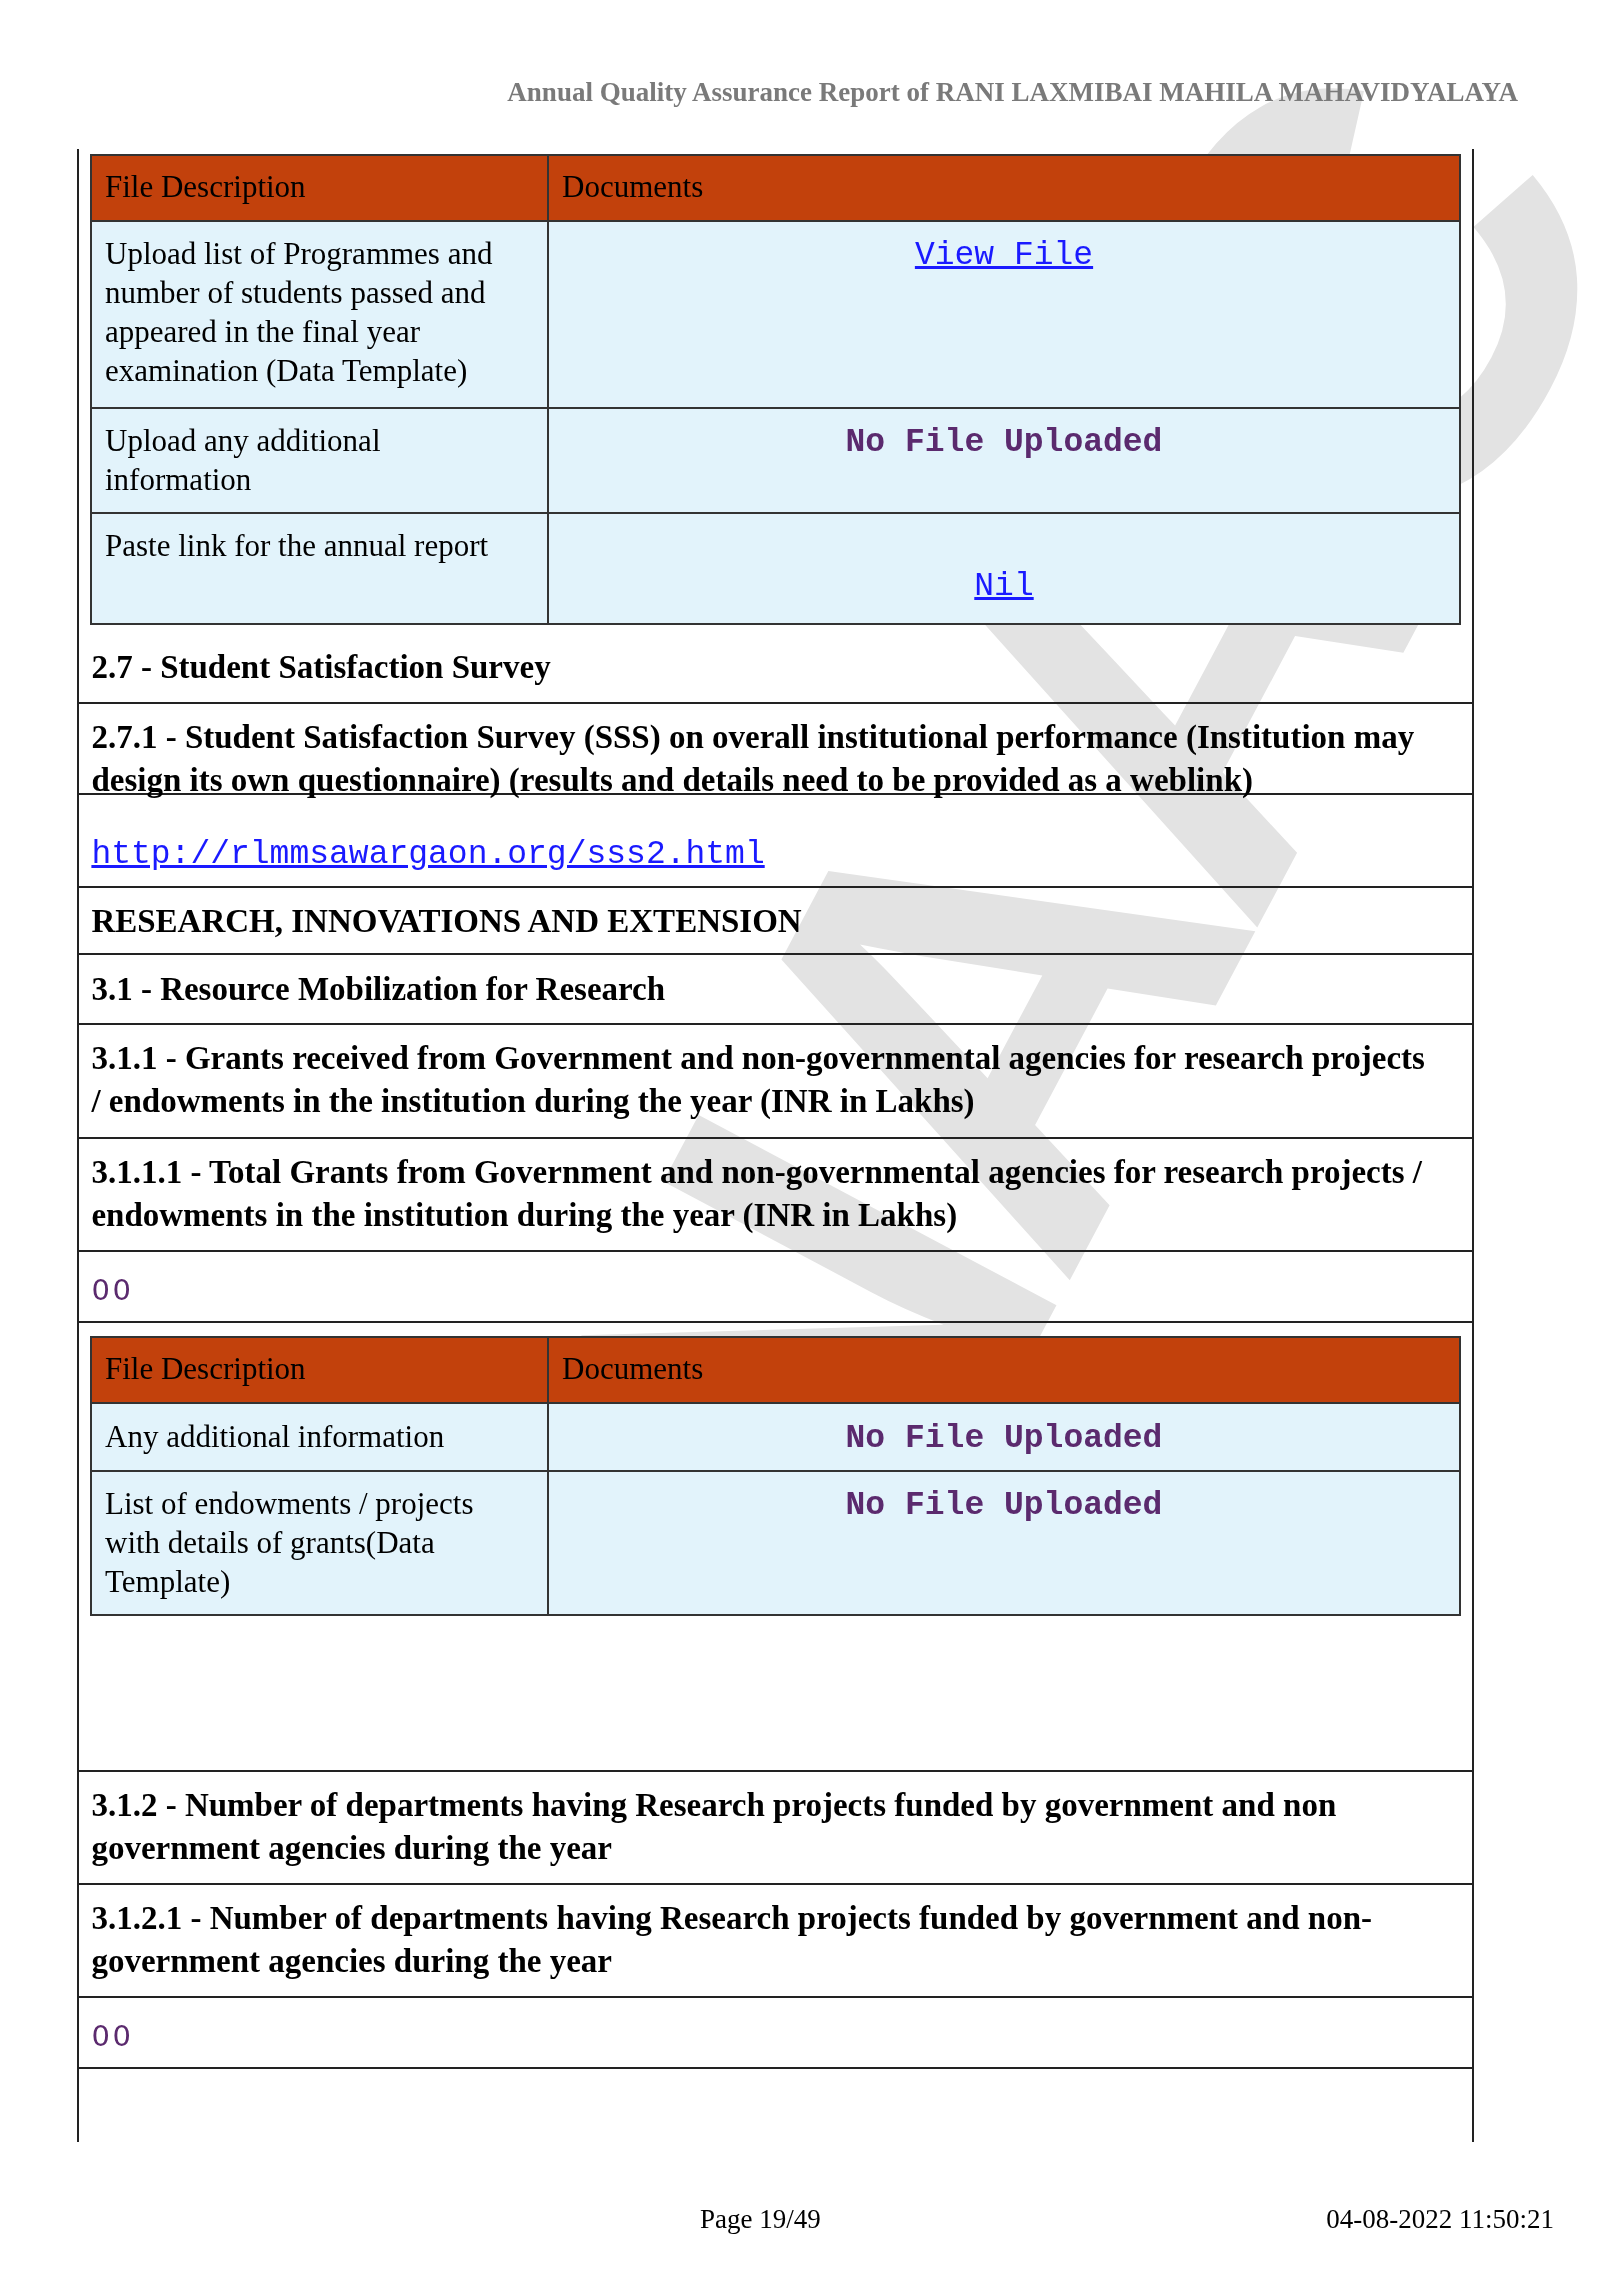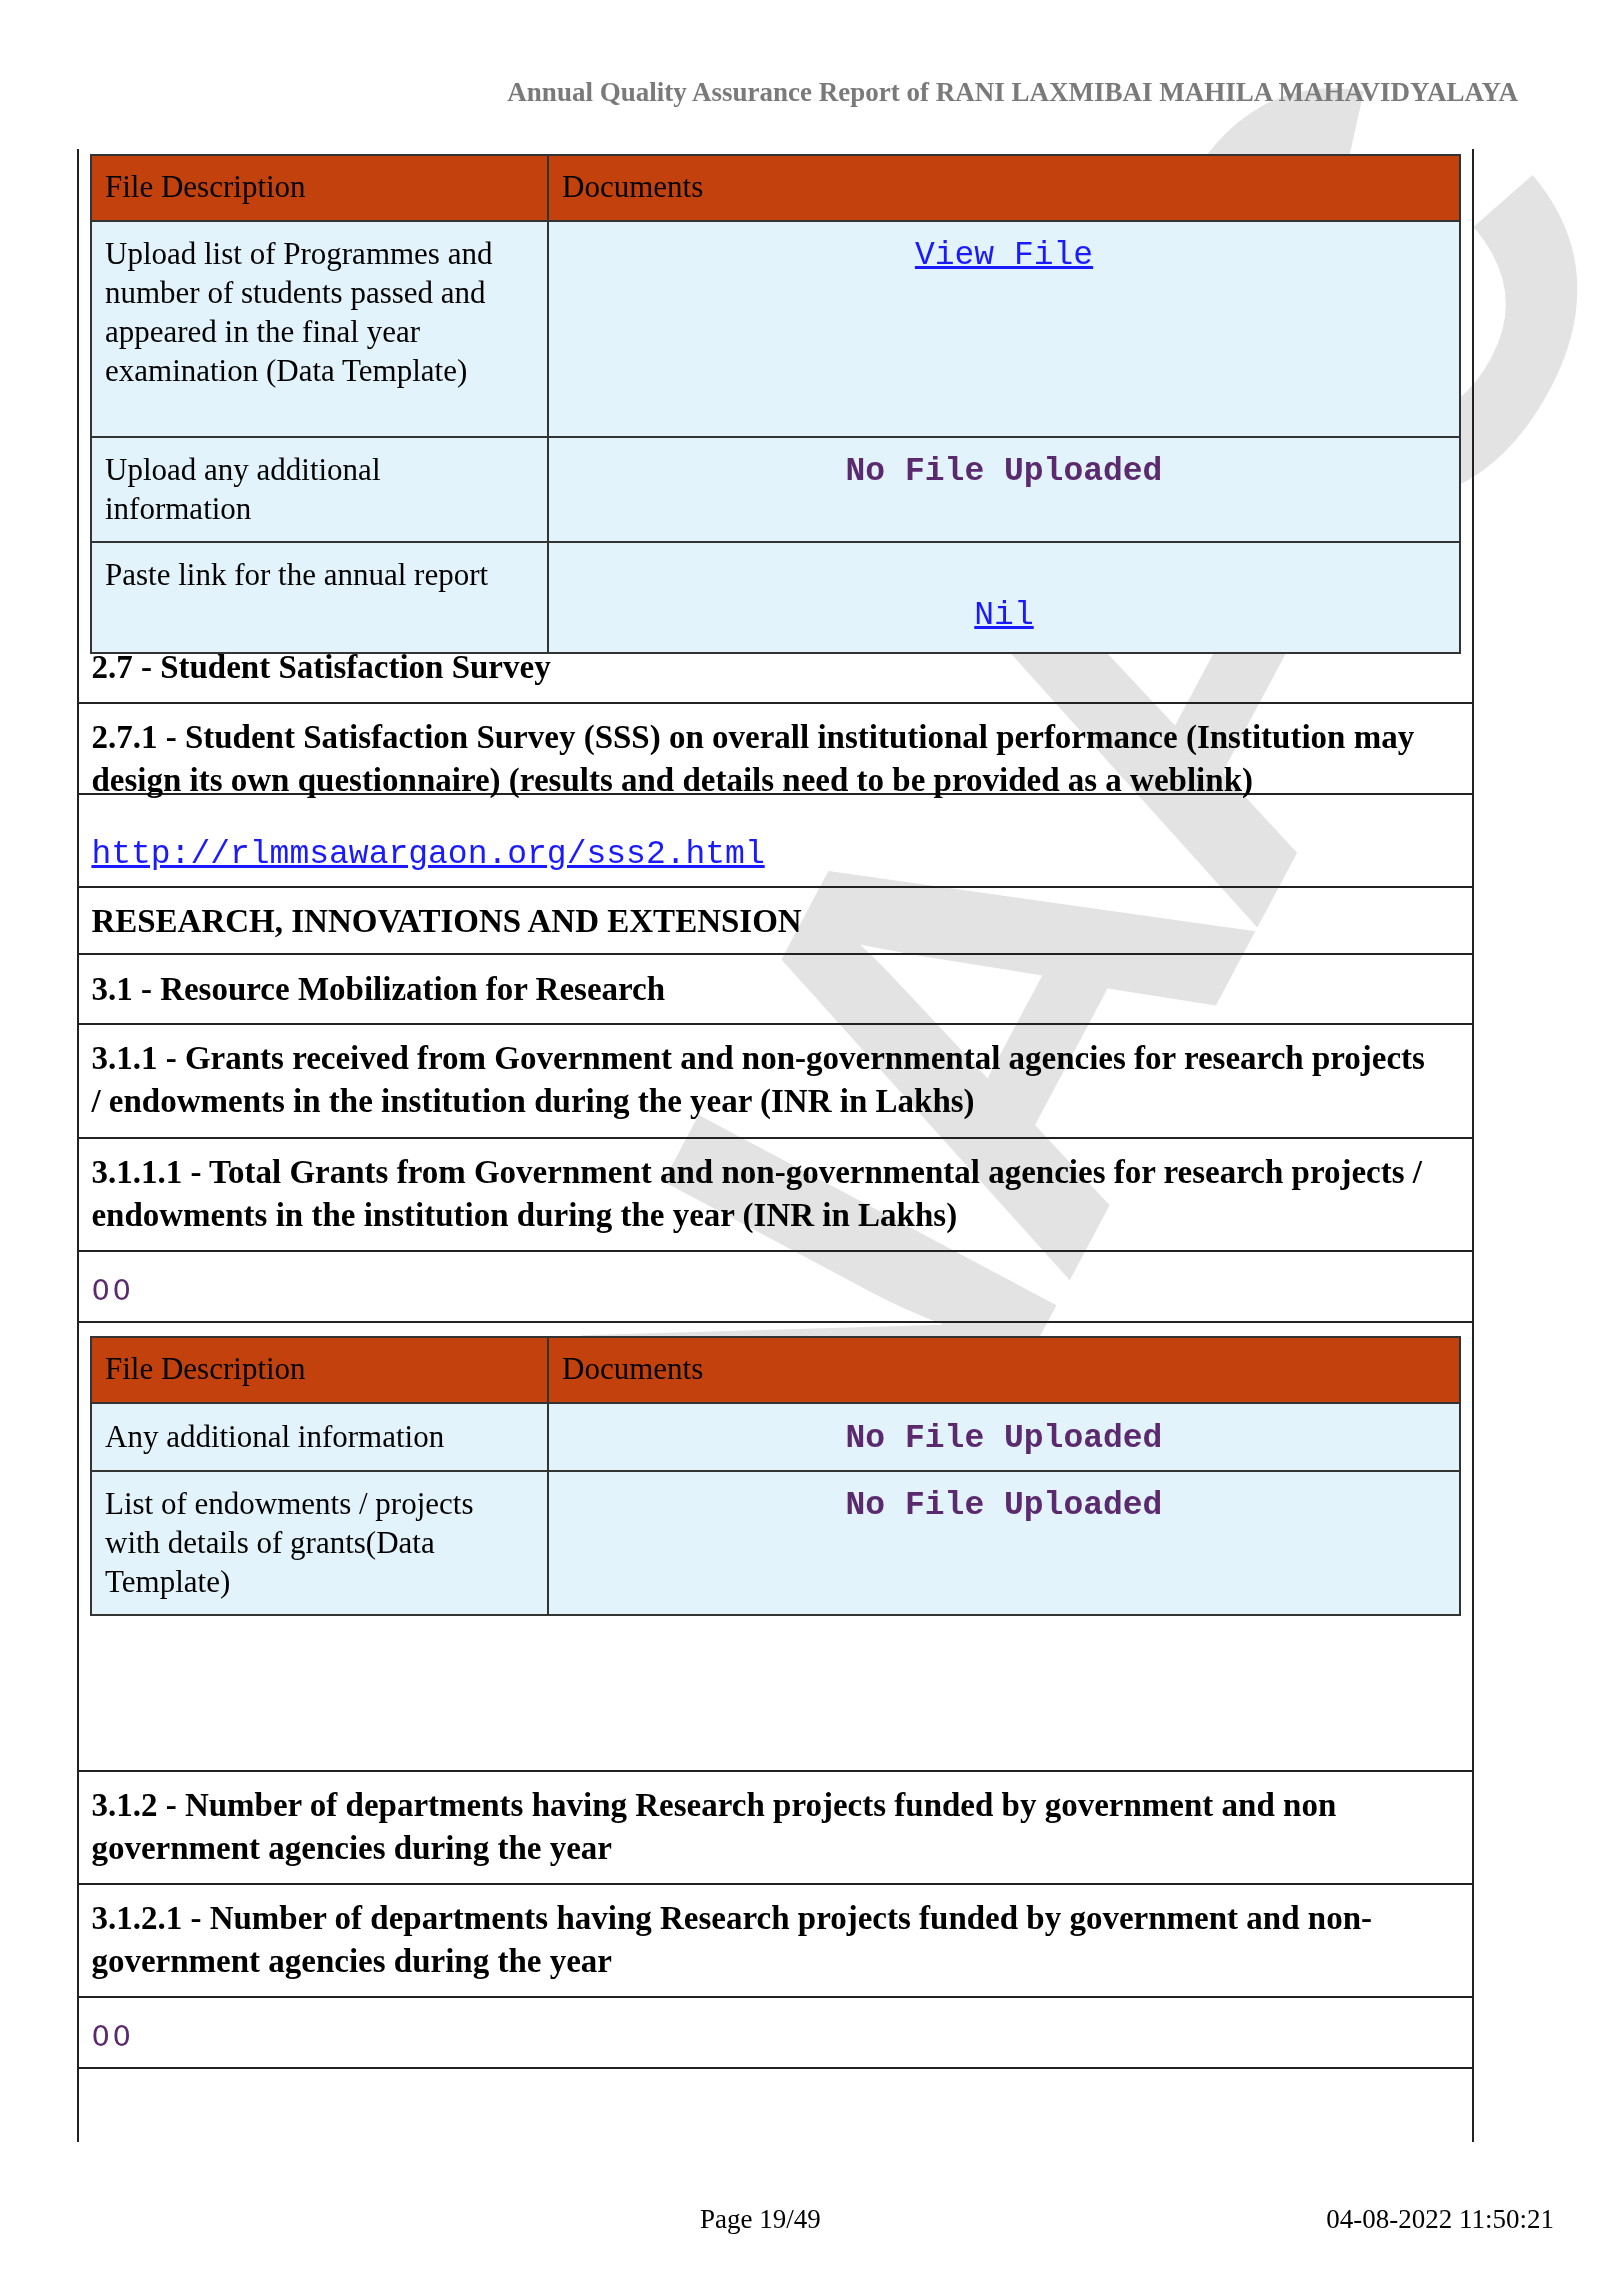--- a/index.html
+++ b/index.html
@@ -44,21 +44,21 @@
 <table class="files" style="top:154px;">
   <colgroup>
       <col class="c1">
       <col>
     </colgroup>
   <tbody>
       <tr style="height:66px;">
     <th>File Description</th>
     <th>Documents</th>
   </tr>
-  <tr style="height:216px;">
+  <tr style="height:187px;">
     <td>Upload list of Programmes and number of students passed and appeared in the final year examination (Data Template)</td>
     <td class="doc">
       <span class="viewlink">View File</span>
     </td>
   </tr>
   <tr style="height:105px;">
     <td>Upload any additional information</td>
     <td class="doc">
       <span class="nofile">No File Uploaded</span>
     </td>

